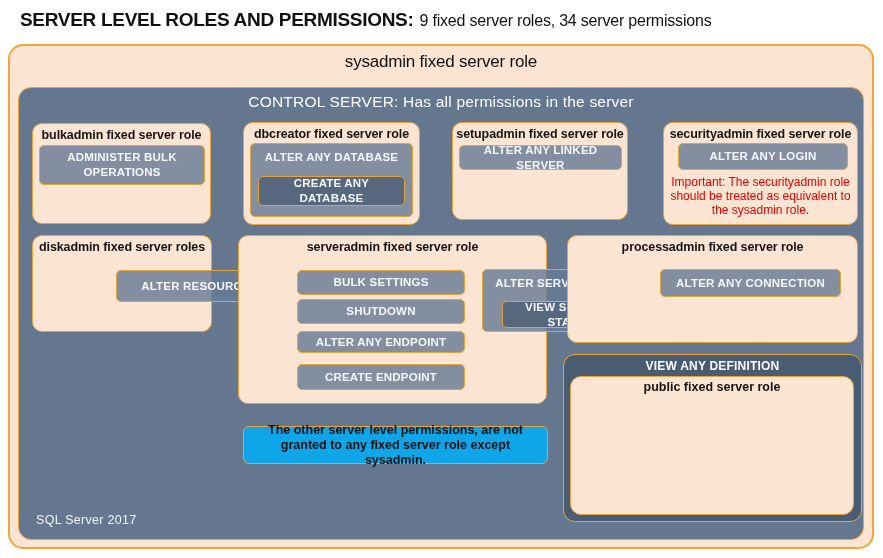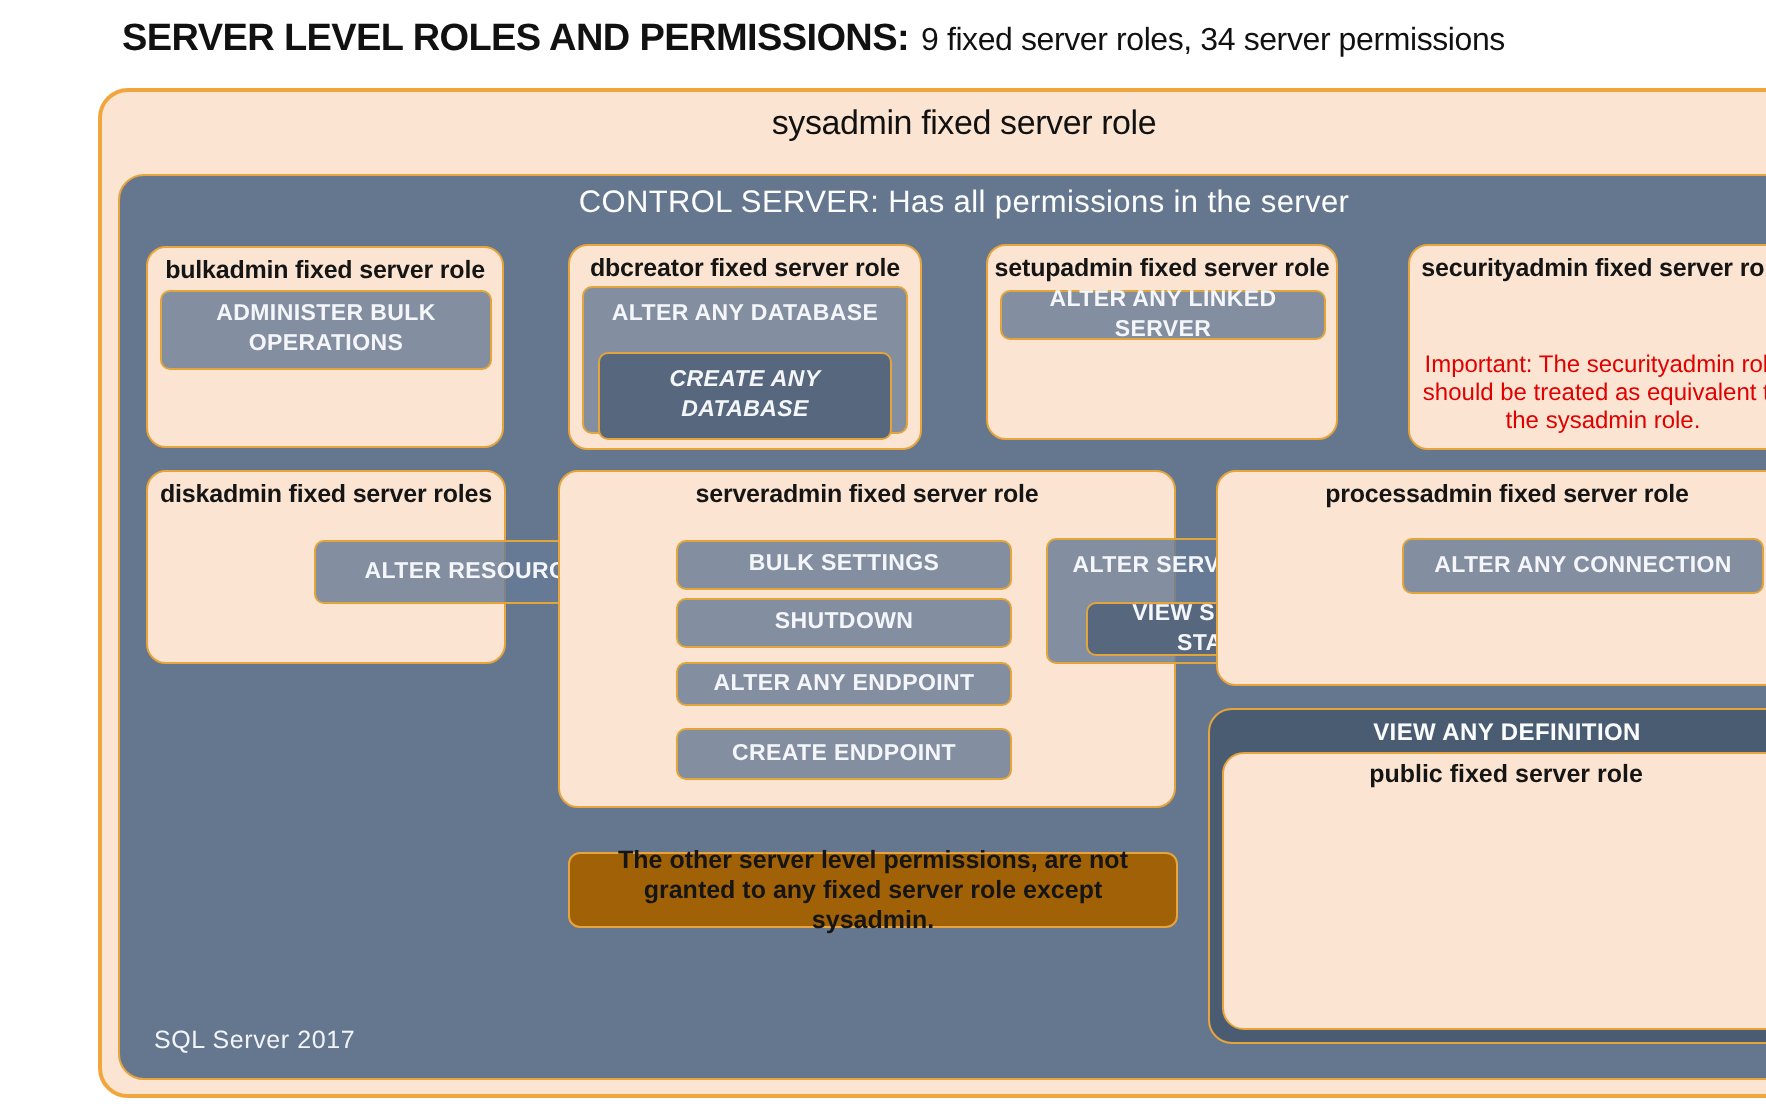--- a/index.html
+++ b/index.html
@@ -1,18 +1,18 @@
 <!DOCTYPE html>
 <html><head>
 <meta charset="utf-8">
 <style>
   html,body{margin:0;padding:0;background:#ffffff;}
   body{width:883px;height:558px;font-family:"Liberation Sans",sans-serif;}
   .canvas{position:relative;width:883px;height:558px;background:#ffffff;overflow:hidden;}
-  .abs{position:absolute;box-sizing:border-box;margin-left:41px;}
+  .abs{position:absolute;box-sizing:border-box;}
 
   
   .page-title{left:20px;top:9px;white-space:nowrap;color:#111111;}
   .page-title .main{font-weight:bold;font-size:19px;letter-spacing:-0.3px;}
   .page-title .sub{font-weight:normal;font-size:16px;margin-left:6px;letter-spacing:-0.2px;}
 
   
   .sysadmin-box{left:8px;top:44px;width:866px;height:505px;background:#FBE5D2;border:2px solid #F0A63C;border-radius:15px;}
   .sysadmin-label{left:8px;top:52px;width:866px;text-align:center;font-size:17px;color:#111111;letter-spacing:-0.2px;}
   .control-box{left:18px;top:87px;width:846px;height:453px;background:#64778F;border:1.5px solid #E8A43C;border-radius:13px;}
@@ -24,21 +24,21 @@
 
   
   .perm{background:rgba(104,123,150,0.82);border:1.4px solid #E2A53B;border-radius:5px;
         color:#F4F6FA;font-weight:bold;font-size:11.5px;letter-spacing:0.2px;
         display:flex;align-items:center;justify-content:center;text-align:center;line-height:1.3;padding:0 4px;}
   .perm.outer{align-items:flex-start;padding-top:6px;}
   .perm.dark{background:#56677E;}
 
   .warning{color:#E00000;font-weight:normal;font-size:12px;line-height:1.18;text-align:center;}
 
-  .note-box{left:243px;top:426px;width:305px;height:38px;background:#a16207;border:1.6px solid #E8A43C;border-radius:6px;
+  .note-box{left:243px;top:426px;width:305px;height:38px;background:#0ea5e9;border:1.6px solid #E8A43C;border-radius:6px;
             display:flex;align-items:center;justify-content:center;text-align:center;
             font-weight:bold;font-size:12.5px;color:#151515;line-height:1.2;padding:0 10px;}
 
   
   .vad-box{left:563px;top:354px;width:299px;height:168px;background:#4A5C72;border:1.6px solid #E8A43C;border-radius:12px;}
   .vad-label{left:563px;top:359px;width:299px;text-align:center;color:#FBFCFD;font-weight:bold;font-size:12px;letter-spacing:0.2px;}
   .public-box{left:570px;top:376px;width:284px;height:139px;background:#FBE5D2;border:1.6px solid #E8A43C;border-radius:11px;}
   .public-title{left:570px;top:380px;width:284px;text-align:center;font-weight:bold;font-size:12.5px;color:#151515;}
   .public-desc{left:580px;top:397px;width:264px;height:107px;background:rgba(104,123,150,0.82);border:1.4px solid #E2A53B;border-radius:8px;
                display:flex;align-items:center;justify-content:center;text-align:center;
@@ -63,30 +63,31 @@
 
   <div class="abs role" style="left:32px;top:123px;width:179px;height:101px;">
     <div class="role-title">bulkadmin fixed server role</div>
   </div>
   <div class="abs perm" style="left:39px;top:145px;width:166px;height:40px;">ADMINISTER BULK OPERATIONS</div>
 
   <div class="abs role" style="left:243px;top:122px;width:177px;height:103px;">
     <div class="role-title">dbcreator fixed server role</div>
   </div>
   <div class="abs perm outer" style="left:250px;top:143px;width:163px;height:74px;">ALTER ANY DATABASE</div>
-  <div class="abs perm dark" style="left:258px;top:176px;width:147px;height:44px;font-style:italic;">CREATE ANY DATABASE</div>
+  <div class="abs perm dark" style="left:258px;top:176px;width:147px;height:30px;">CREATE ANY DATABASE</div>
 
   <div class="abs role" style="left:452px;top:122px;width:176px;height:98px;">
     <div class="role-title">setupadmin fixed server role</div>
   </div>
   <div class="abs perm" style="left:459px;top:145px;width:163px;height:25px;">ALTER ANY LINKED SERVER</div>
 
   <div class="abs role" style="left:663px;top:122px;width:195px;height:103px;">
     <div class="role-title">securityadmin fixed server role</div>
   </div>
+  <div class="abs perm" style="left:678px;top:143px;width:170px;height:27px;">ALTER ANY LOGIN</div>
   <div class="abs warning" style="left:670px;top:175px;width:181px;">Important: The securityadmin role should be treated as equivalent to the sysadmin role.</div>
 
   <div class="abs role" style="left:32px;top:235px;width:180px;height:97px;">
     <div class="role-title">diskadmin fixed server roles</div>
   </div>
   <div class="abs perm" style="left:116px;top:270px;width:167px;height:32px;">ALTER RESOURCES</div>
 
   <div class="abs role" style="left:238px;top:235px;width:309px;height:169px;">
     <div class="role-title">serveradmin fixed server role</div>
   </div>

